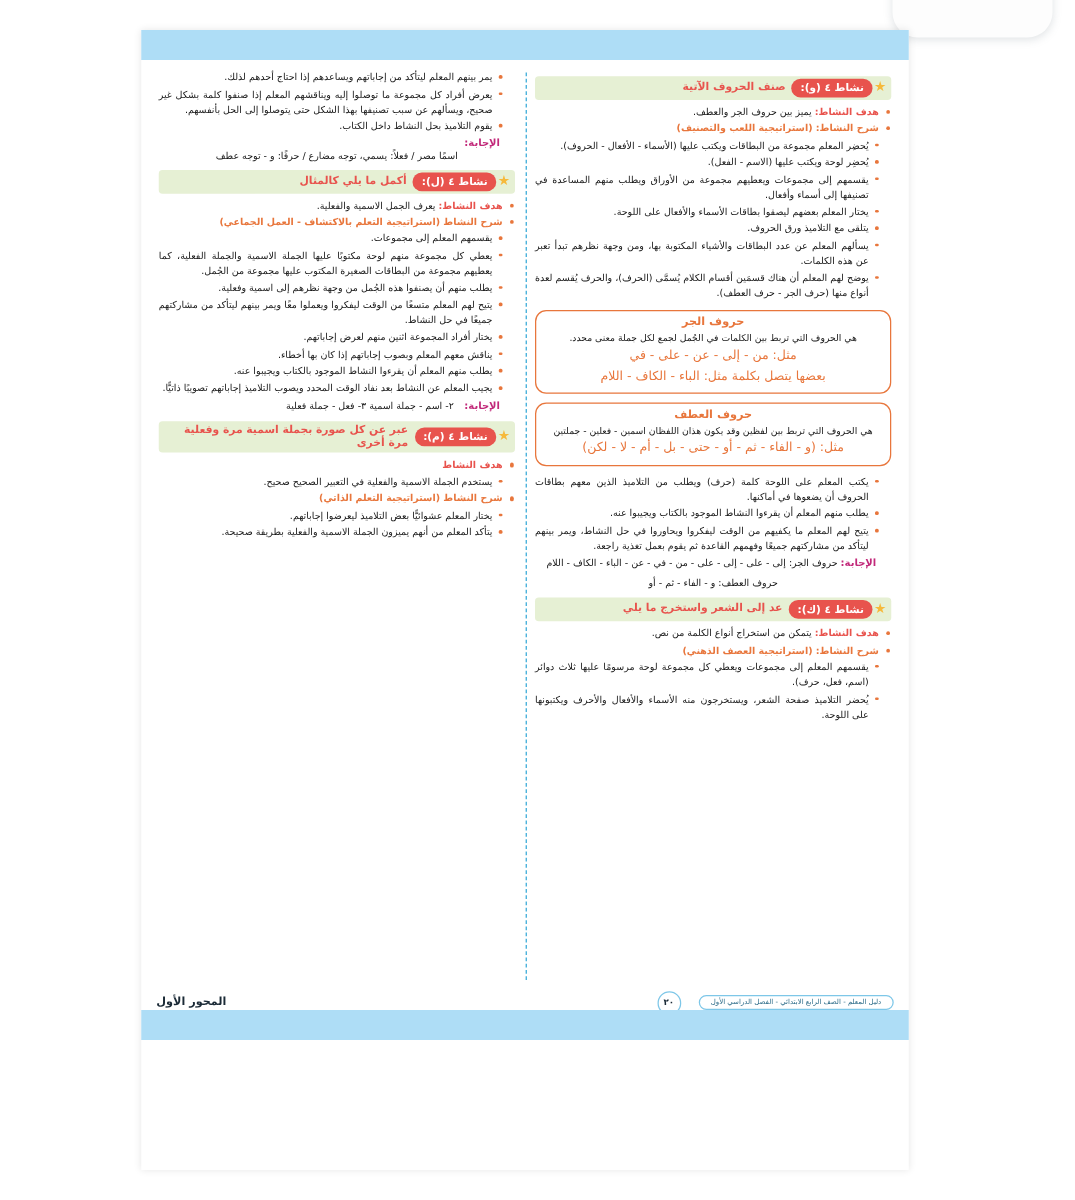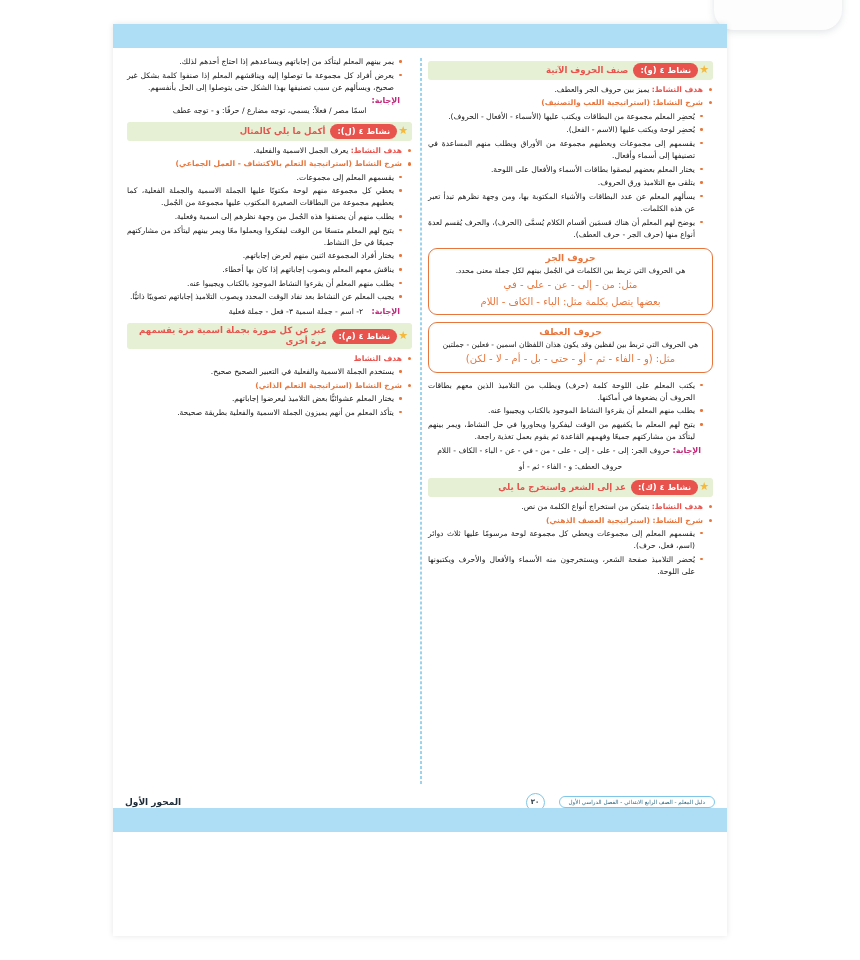--- a/index.html
+++ b/index.html
@@ -316,21 +316,21 @@
           <li>يُحضِر لوحة ويكتب عليها (الاسم - الفعل).</li>
           <li>يقسمهم إلى مجموعات ويعطيهم مجموعة من الأوراق ويطلب منهم المساعدة في تصنيفها إلى أسماء وأفعال.</li>
           <li>يختار المعلم بعضهم ليصقوا بطاقات الأسماء والأفعال على اللوحة.</li>
           <li>يتلقى مع التلاميذ ورق الحروف.</li>
           <li>يسألهم المعلم عن عدد البطاقات والأشياء المكتوبة بها، ومن وجهة نظرهم تبدأ تعبر عن هذه الكلمات.</li>
           <li>يوضح لهم المعلم أن هناك قسمَين أقسام الكلام يُسمَّى (الحرف)، والحرف يُقسم لعدة أنواع منها (حرف الجر - حرف العطف).</li>
         </ul>
 
         <div class="info-box">
           <div class="info-title">حروف الجر</div>
-          <div class="info-def">هي الحروف التي تربط بين الكلمات في الجُمل بينهم لكل جملة معنى محدد.</div>
+          <div class="info-def">هي الحروف التي تربط بين الكلمات في الجُمل لجمع لكل جملة معنى محدد.</div>
           <div class="info-ex">مثل: من - إلى - عن - على - في</div>
           <div class="info-ex">بعضها يتصل بكلمة مثل: الباء - الكاف - اللام</div>
         </div>
 
         <div class="info-box">
           <div class="info-title">حروف العطف</div>
           <div class="info-def">هي الحروف التي تربط بين لفظين وقد يكون هذان اللفظان اسمين - فعلين - جملتين</div>
           <div class="info-ex">مثل: (و - الفاء - ثم - أو - حتى - بل - أم - لا - لكن)</div>
         </div>
 
@@ -362,20 +362,21 @@
           <li>يُحضر التلاميذ صفحة الشعر، ويستخرجون منه الأسماء والأفعال والأحرف ويكتبونها على اللوحة.</li>
         </ul>
 
       </div>
 
       <div class="column left-col">
 
         <ul class="lvl2">
           <li>يمر بينهم المعلم ليتأكد من إجاباتهم ويساعدهم إذا احتاج أحدهم لذلك.</li>
           <li>يعرض أفراد كل مجموعة ما توصلوا إليه ويناقشهم المعلم إذا صنفوا كلمة بشكل غير صحيح، ويسألهم عن سبب تصنيفها بهذا الشكل حتى يتوصلوا إلى الحل بأنفسهم.</li>
+          <li>يقوم التلاميذ بحل النشاط داخل الكتاب.</li>
         </ul>
 
         <div class="answer-head">الإجابة:</div>
         <div class="answer-body">اسمًا مصر / فعلاً: يسمي، توجه مضارع / حرفًا: و - توجه عطف</div>
 
         <div class="activity-banner">
           <span class="banner-star">★</span>
           <span class="banner-tag">نشاط ٤ (ل):</span>
           <span class="banner-text">أكمل ما يلي كالمثال</span>
         </div>
@@ -397,21 +398,21 @@
         </ul>
 
         <div class="answer-inline">
           <span class="answer-head">الإجابة:</span>
           <span class="ans-cols">٢- اسم - جملة اسمية       ٣- فعل - جملة فعلية</span>
         </div>
 
         <div class="activity-banner">
           <span class="banner-star">★</span>
           <span class="banner-tag">نشاط ٤ (م):</span>
-          <span class="banner-text">عبر عن كل صورة بجملة اسمية مرة يقسمهم مرة أخرى</span>
+          <span class="banner-text">عبر عن كل صورة بجملة اسمية مرة وفعلية مرة أخرى</span>
         </div>
 
         <ul class="lvl1">
           <li><span class="lbl-goal">هدف النشاط</span></li>
         </ul>
         <ul class="lvl2">
           <li>يستخدم الجملة الاسمية والفعلية في التعبير الصحيح صحيح.</li>
         </ul>
         <ul class="lvl1">
           <li><span class="lbl-desc">شرح النشاط (استراتيجية التعلم الذاتي)</span></li>

